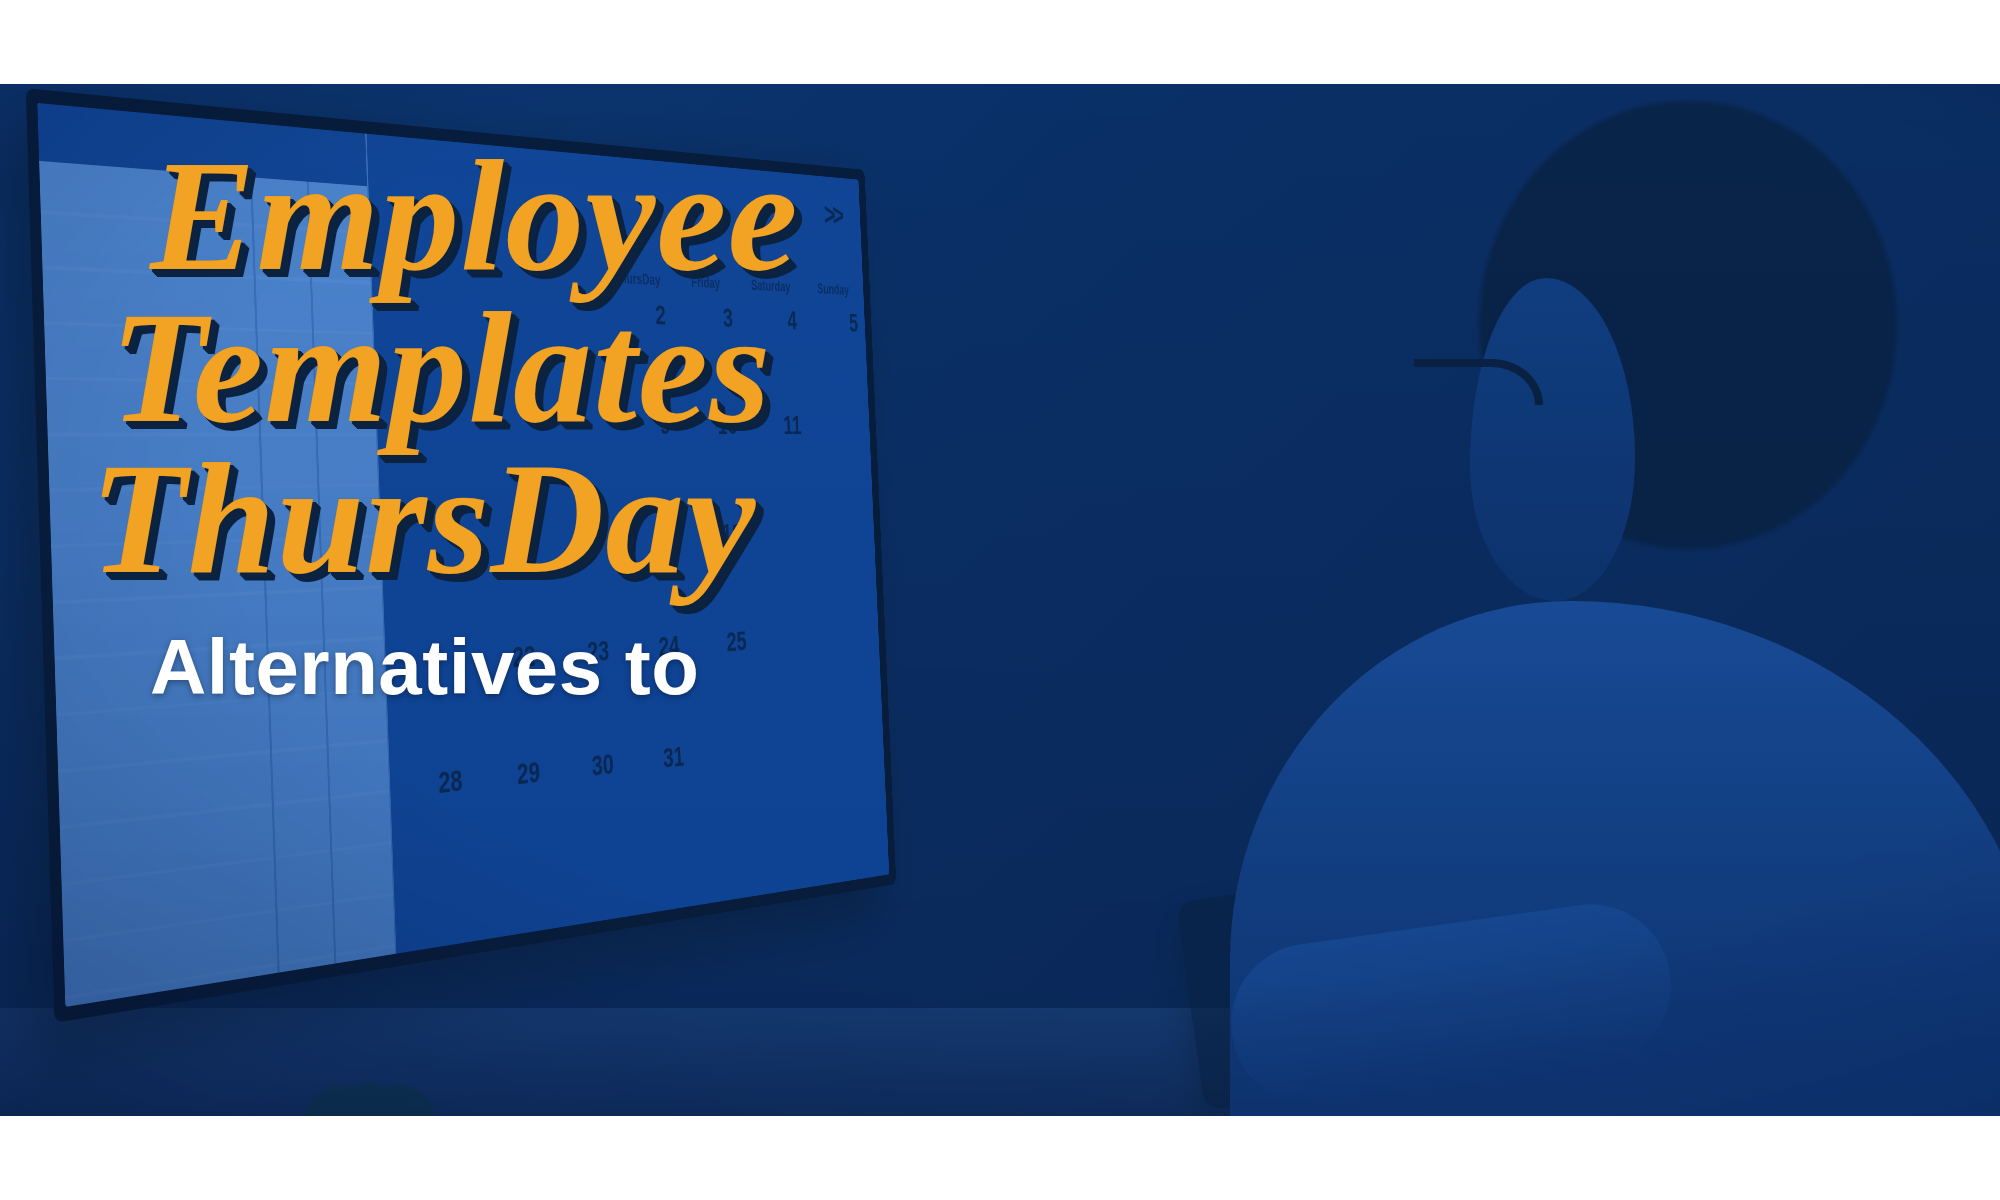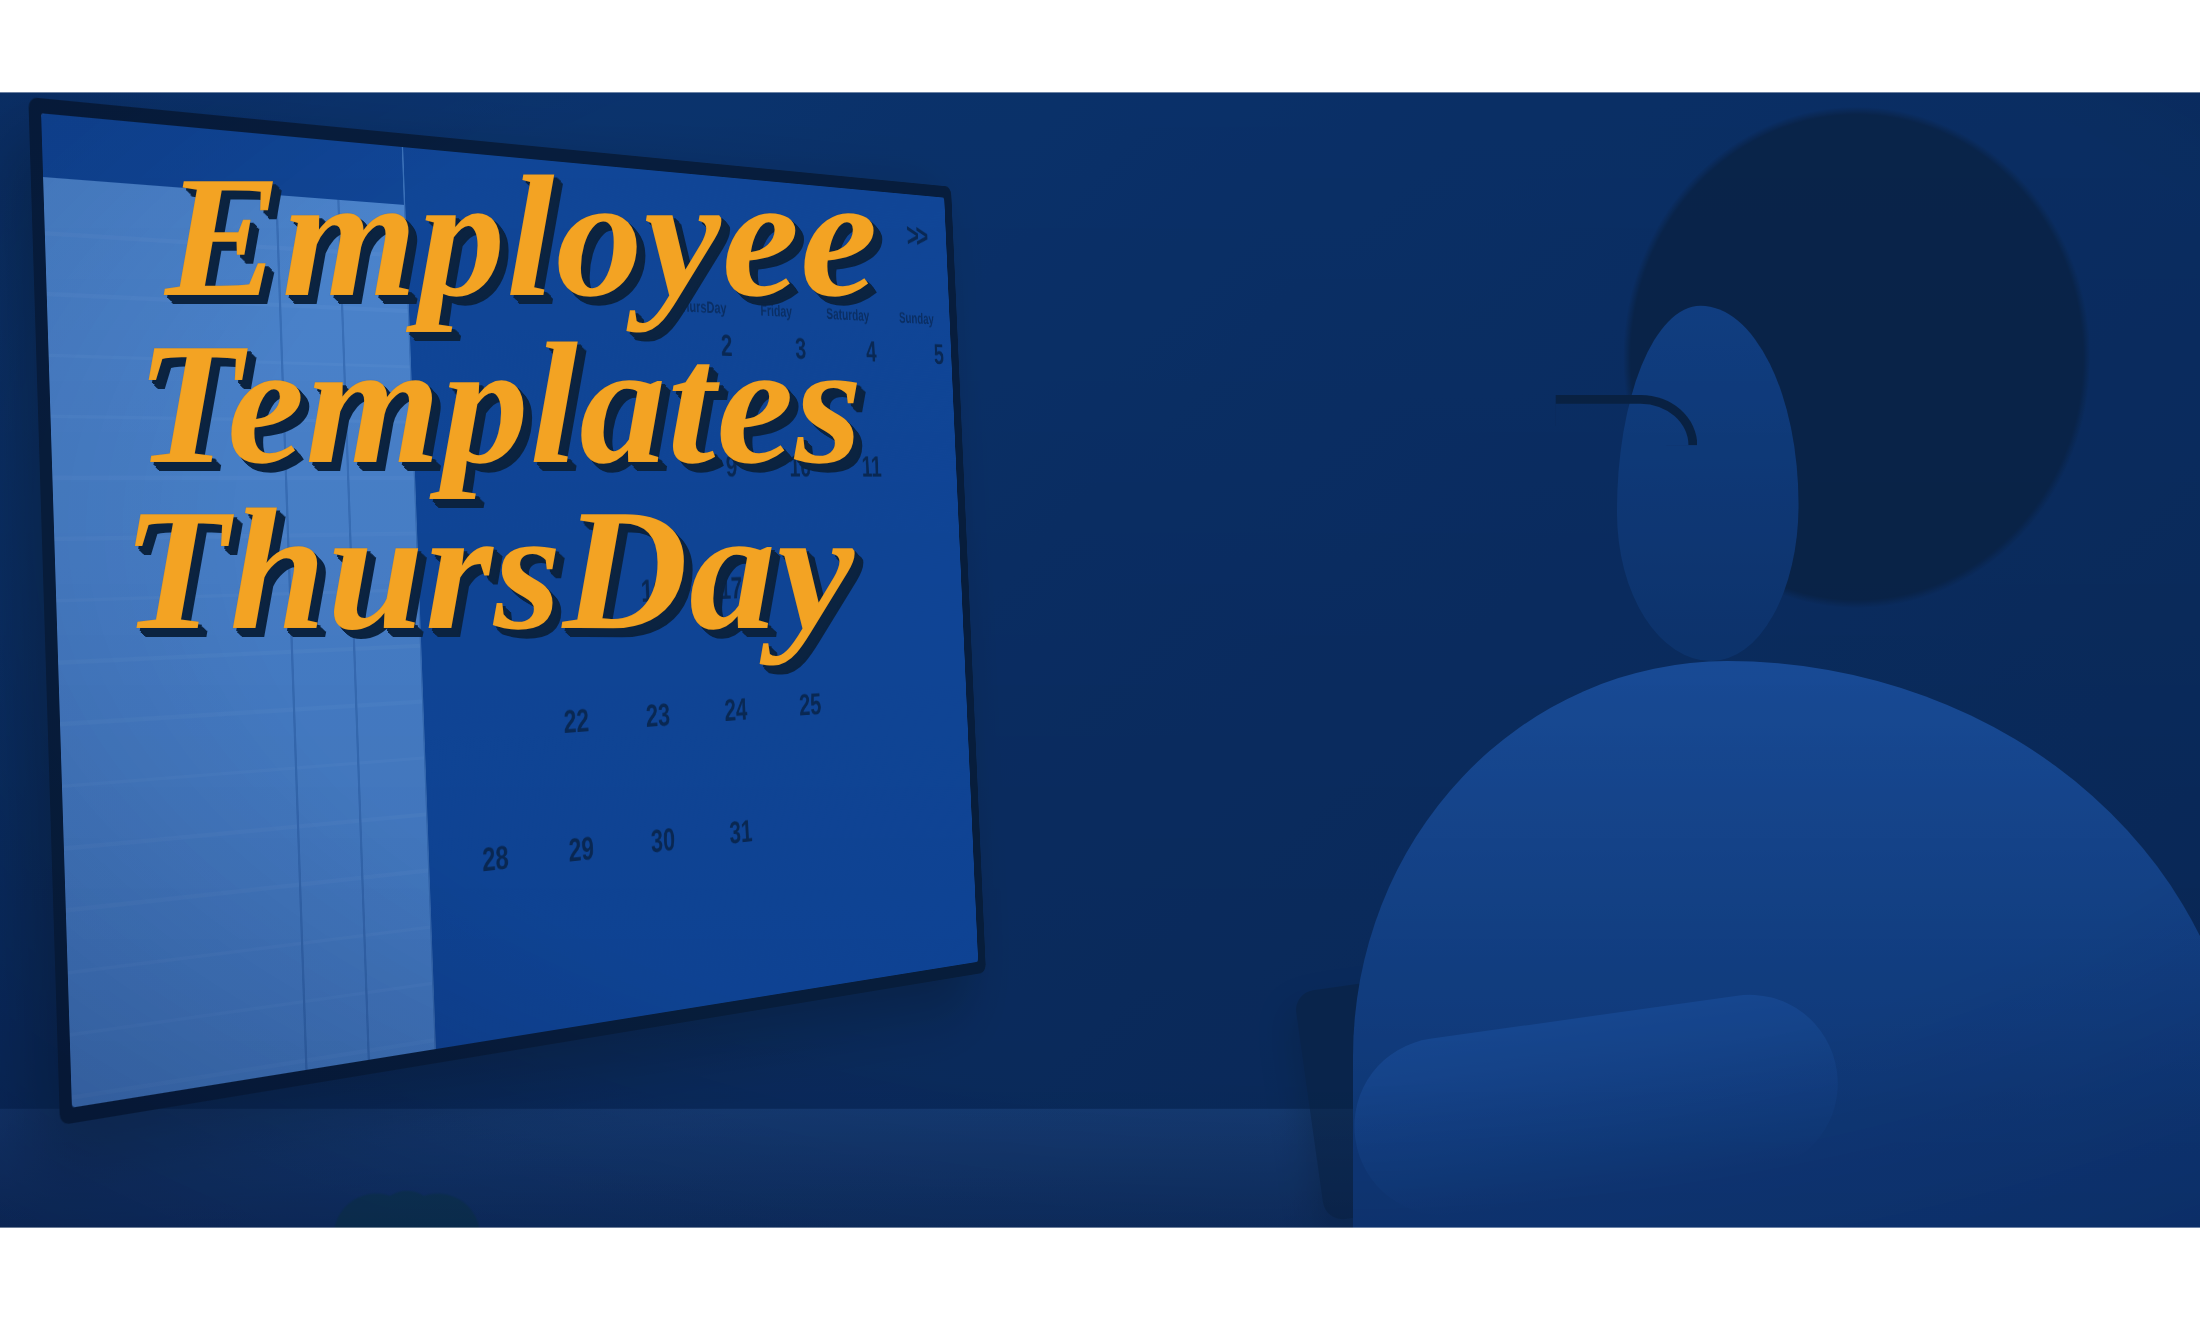--- a/index.html
+++ b/index.html
@@ -175,21 +175,21 @@
 
   
   .letterbox-top, .letterbox-bottom {
     position: absolute; left: 0; right: 0; background: #ffffff; z-index: 50;
   }
   .letterbox-top { top: 0; height: 84px; }
   .letterbox-bottom { bottom: 0; height: 84px; }
 
   
   .title-block {
-    position: absolute; left: 150px; top: 140px; z-index: 40; text-align: center;
+    position: absolute; left: 150px; top: 140px; z-index: 40;
   }
   .script {
     font-family: "Brush Script MT", "Segoe Script", cursive;
     font-weight: 700;
     font-style: italic;
     color: #f3a323;
     font-size: 158px;
     line-height: 0.96;
     letter-spacing: 1px;
     text-shadow:
@@ -294,15 +294,15 @@
 <div class="letterbox-top"></div>
 <div class="letterbox-bottom"></div>
 
 <div class="title-block">
   <div class="script">
     <span>Employee</span><br>
     <span class="l2">Templates</span><br>
     <span class="l3">ThursDay</span>
   </div>
   <div class="subtitle">
-    <br>
+    <span>Alternatives to</span><br>
   </div>
 </div>
 
 </body></html>

